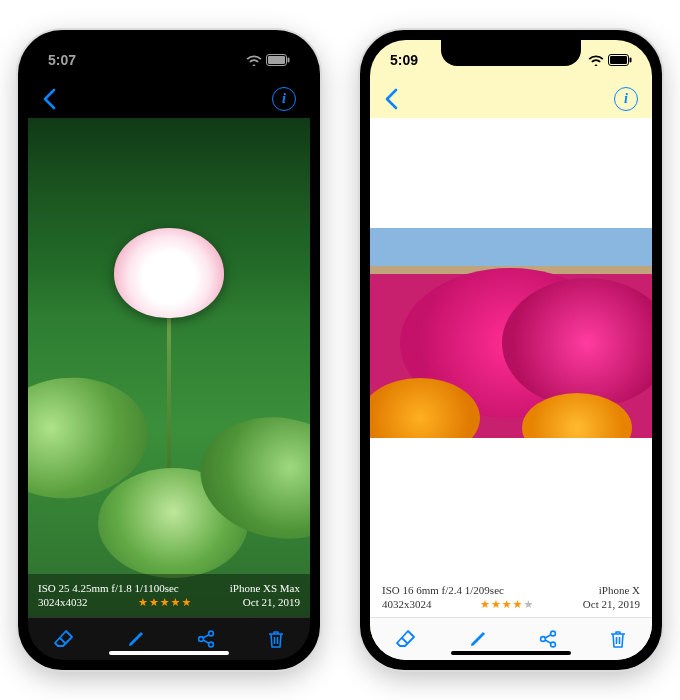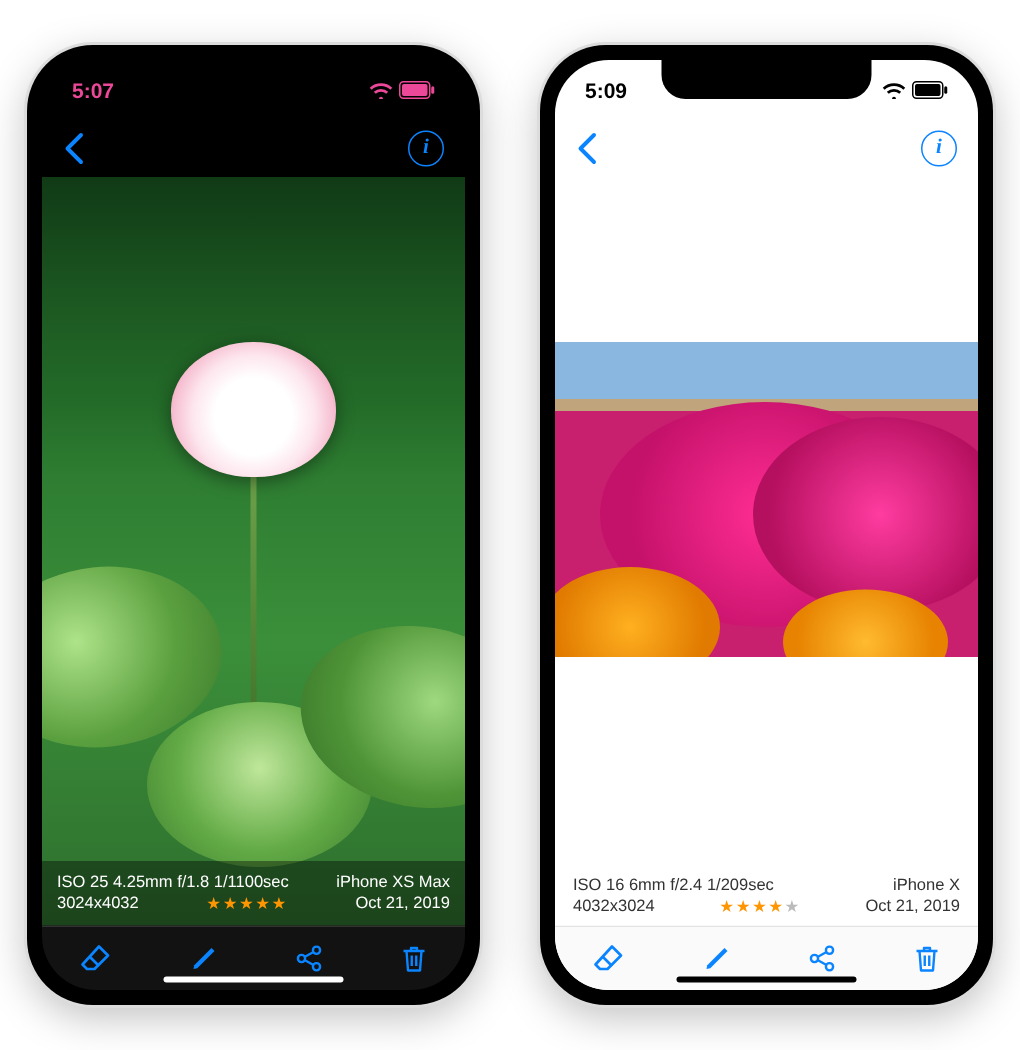--- a/index.html
+++ b/index.html
@@ -1,39 +1,39 @@
 <!DOCTYPE html>
 <html><head>
 <meta charset="utf-8">
 <style>
   body{margin:0;background:#fff;font-family:-apple-system,Helvetica,Arial,sans-serif;width:680px;height:700px;display:flex;align-items:center;justify-content:center;gap:40px;}
   .phone{width:302px;height:640px;border-radius:44px;background:#000;position:relative;box-shadow:0 0 0 2px #dcdcdc,0 8px 28px rgba(0,0,0,.25);overflow:hidden;}
-  .screen{position:absolute;inset:10px;border-radius:36px;overflow:hidden;background:#ffffff;display:flex;flex-direction:column;}
+  .screen{position:absolute;inset:10px;border-radius:36px;overflow:hidden;background:#fef9c3;display:flex;flex-direction:column;}
   .phone.dark .screen{background:#000;}
   .notch{position:absolute;top:10px;left:50%;transform:translateX(-50%);width:140px;height:26px;background:#000;border-bottom-left-radius:16px;border-bottom-right-radius:16px;z-index:50;}
   .home{position:absolute;bottom:15px;left:50%;transform:translateX(-50%);width:120px;height:4px;background:#000;border-radius:3px;z-index:60;}
   .phone.dark .home{background:#fff;}
   .status{height:40px;display:flex;align-items:center;justify-content:space-between;padding:0 20px;font-size:14px;font-weight:600;}
-  .phone.dark .status{color:#ec4899;text-align:center;}
+  .phone.dark .status{color:#a3a3a3;text-align:center;}
   .status-r{display:flex;align-items:center;gap:4px;}
   .nav{height:38px;display:flex;align-items:center;justify-content:space-between;padding:0 14px;}
   .backbtn{color:#0a84ff;}
   .infobtn{width:22px;height:22px;border:1.8px solid #0a84ff;border-radius:50%;display:flex;align-items:center;justify-content:center;color:#0a84ff;font-family:Georgia,serif;font-style:italic;font-size:14px;font-weight:700;}
   .content{flex:1;position:relative;overflow:hidden;}
   
   .lotus{position:absolute;inset:0;background:linear-gradient(180deg,#103a16 0%,#1d5a22 18%,#236b28 30%,#2e7d32 40%,#3b8f3a 62%,#2e6f2e 100%);}
   .lotus::before,.lotus::after{content:"";position:absolute;border-radius:50%;}
   .lotus::before{width:160px;height:120px;background:radial-gradient(circle at 40% 40%,#aee38a,#5ba03f 55%,#3a7a2c);left:-40px;top:260px;transform:rotate(-6deg);}
   .lotus::after{width:160px;height:120px;background:radial-gradient(circle at 55% 40%,#9fd97f,#4f9537 55%,#356f28);right:-50px;top:300px;transform:rotate(10deg);}
   .leaf3{position:absolute;width:150px;height:110px;background:radial-gradient(circle at 50% 40%,#bfe79b,#63ab46 55%,#3e7e2f);border-radius:50%;left:70px;top:350px;}
   .bloom{position:absolute;left:50%;top:110px;transform:translateX(-50%);width:110px;height:90px;background:radial-gradient(circle at 50% 55%,#fff,#fff 35%,#fde6ee 55%,#f6bfd1 72%,#e97fa7 88%);border-radius:50% 50% 48% 48%;filter:drop-shadow(0 3px 6px rgba(0,0,0,.4));}
   .stem{position:absolute;left:50%;top:190px;width:4px;height:190px;background:linear-gradient(180deg,#6fa34a,#3d7229);transform:translateX(-50%);}
   .overlay{position:absolute;left:0;right:0;bottom:0;padding:6px 10px 8px;background:rgba(0,0,0,.38);color:#fff;font-size:11px;text-align:center;}
   .overlay .cap{margin-bottom:2px;}
-  .imgrow{display:flex;justify-content:space-between;font-size:11px;margin-top:2px;}
+  .imgrow{display:flex;justify-content:space-between;font-size:11px;margin-top:2px;font-family:Liberation Serif, serif;}
   .imgrow .l{text-align:left;}
   .imgrow .r{text-align:center;}
   .stars{color:#ff9500;letter-spacing:1px;}
   .dimstar{color:#bbb;}
   
   .content.light{background:#fff;display:flex;flex-direction:column;}
   .pad{flex:1 1 auto;}
   .photo2{height:210px;background:linear-gradient(180deg,#8ab7e0 0 18%,#bfa47c 18% 22%,#c81f6f 22% 100%);position:relative;overflow:hidden;}
   .cluster{position:absolute;border-radius:50%;}
   .c1{width:220px;height:150px;background:radial-gradient(circle,#ff2d92,#c4116a 68%);left:30px;top:40px;}

